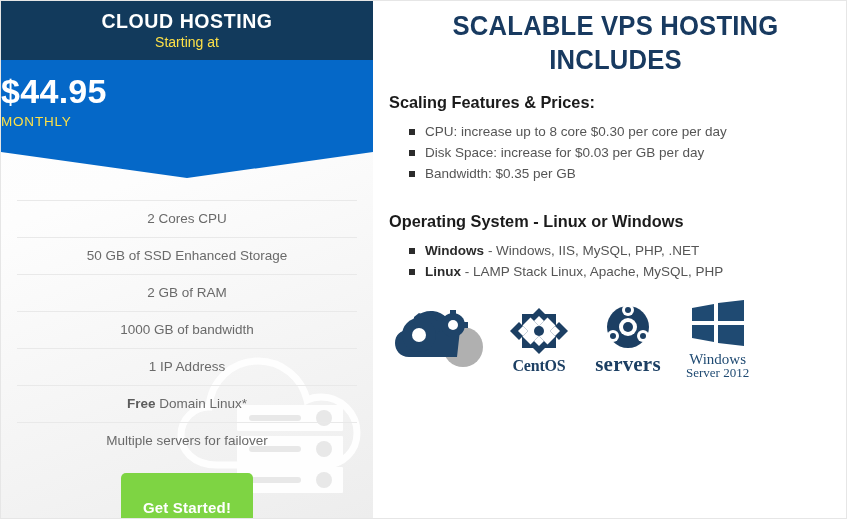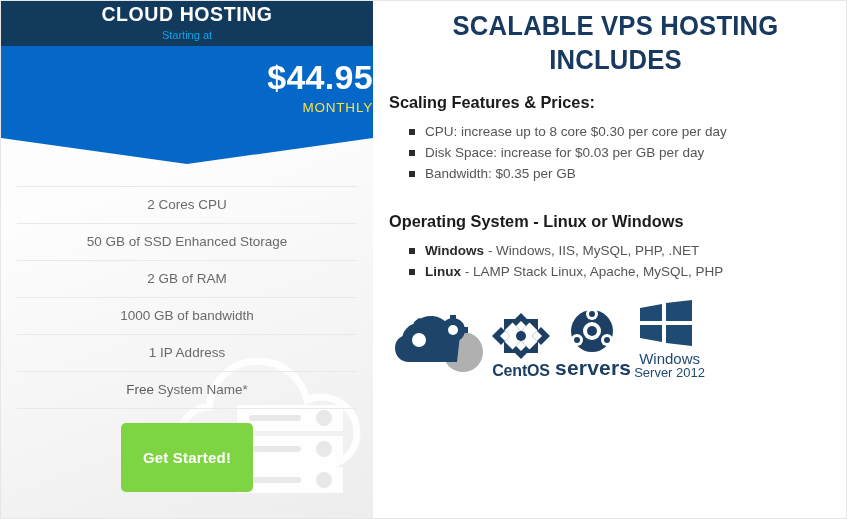--- a/index.html
+++ b/index.html
@@ -20,43 +20,44 @@
   
   .card{
     position:relative;
     width:372px;
     flex:0 0 372px;
     background:linear-gradient(160deg,#ffffff 0%,#fdfdfd 35%,#ededed 100%);
     overflow:hidden;
   }
   .card-head{
     background:#123a5c;
-    height:45px;
+    height:59px;
     text-align:center;
+    padding-top:7px;
     box-sizing:border-box;
   }
   .card-title{
     color:#ffffff;
     font-size:21px;
     font-weight:bold;
     letter-spacing:.6px;
     line-height:26px;
     font-stretch:condensed;
     transform:scaleX(.93);
   }
   .card-sub{
-    color:#0ea5e9;
-    font-size:11px;
+    color:#fde047;
+    font-size:14px;
     line-height:17px;
   }
   .price-band{
     position:relative;
     background:#0568c8;
     height:92px;
-    text-align:right;
+    text-align:left;
     padding-top:10px;
     box-sizing:border-box;
   }
   .price{
     color:#ffffff;
     font-size:34px;
     font-weight:bold;
     line-height:42px;
     letter-spacing:.3px;
   }
@@ -84,21 +85,21 @@
   .features li{
     text-align:center;
     font-size:13.5px;
     color:#6a6a6a;
     padding:9px 4px;
     border-bottom:1px solid #e9e9e9;
     line-height:18px;
   }
   .features li:first-child{border-top:1px solid #e9e9e9;}
   .features li.last{border-bottom:none;}
-  .features li b{color:#5c5c5c;font-weight:normal;text-align:center;}
+  .features li b{color:#5c5c5c;font-weight:bold;text-align:center;}
 
   .cta-wrap{text-align:center;margin-top:14px;position:relative;z-index:2;}
   .cta{
     display:inline-block;
     background:#7ed443;
     color:#ffffff;
     font-size:15px;
     font-weight:bold;
     border:none;
     border-radius:5px;
@@ -161,23 +162,24 @@
     position:absolute;
     left:-14px;top:8px;
     width:6px;height:6px;
     background:#2b2b2b;
   }
   .blist li b{color:#2b2b2b;font-weight:bold;}
 
   
   .logos{
     display:flex;
-    align-items:flex-end;
-    gap:3px;
+    align-items:center;
+    gap:21px;
     margin:18px 0 0 8px;
+    font-family:Liberation Serif, serif;
   }
   .logo{position:relative;}
   .logo-cap{
     text-align:center;
     color:#1c3f63;
     font-weight:bold;
   }
   .centos-cap{font-size:16px;letter-spacing:-.2px;margin-top:-3px;}
   .ubuntu-cap{font-size:21px;letter-spacing:.2px;margin-top:-2px;}
   .win-cap{font-size:13px;line-height:14px;font-weight:normal;color:#1f4a72;margin-top:2px;text-align:center;}
@@ -218,22 +220,23 @@
       </g>
     </svg>
 
     <ul class="features">
       <li>2 Cores CPU</li>
       <li>50 GB of SSD Enhanced Storage</li>
       <li>2 GB of RAM</li>
       <li>1000 GB of bandwidth</li>
       <li>1 IP Address</li>
       <li>
-        <b>Free</b><span> System Name*</span>
+        <b>Free</b><span> Domain Linux*</span>
       </li>
+      <li class="last">Multiple servers for failover</li>
     </ul>
 
     <div class="cta-wrap">
       <button class="cta">Get Started!</button>
     </div>
   </div>
 
   <div class="content">
 
     <h1 class="main-title">SCALABLE VPS HOSTING INCLUDES</h1>

